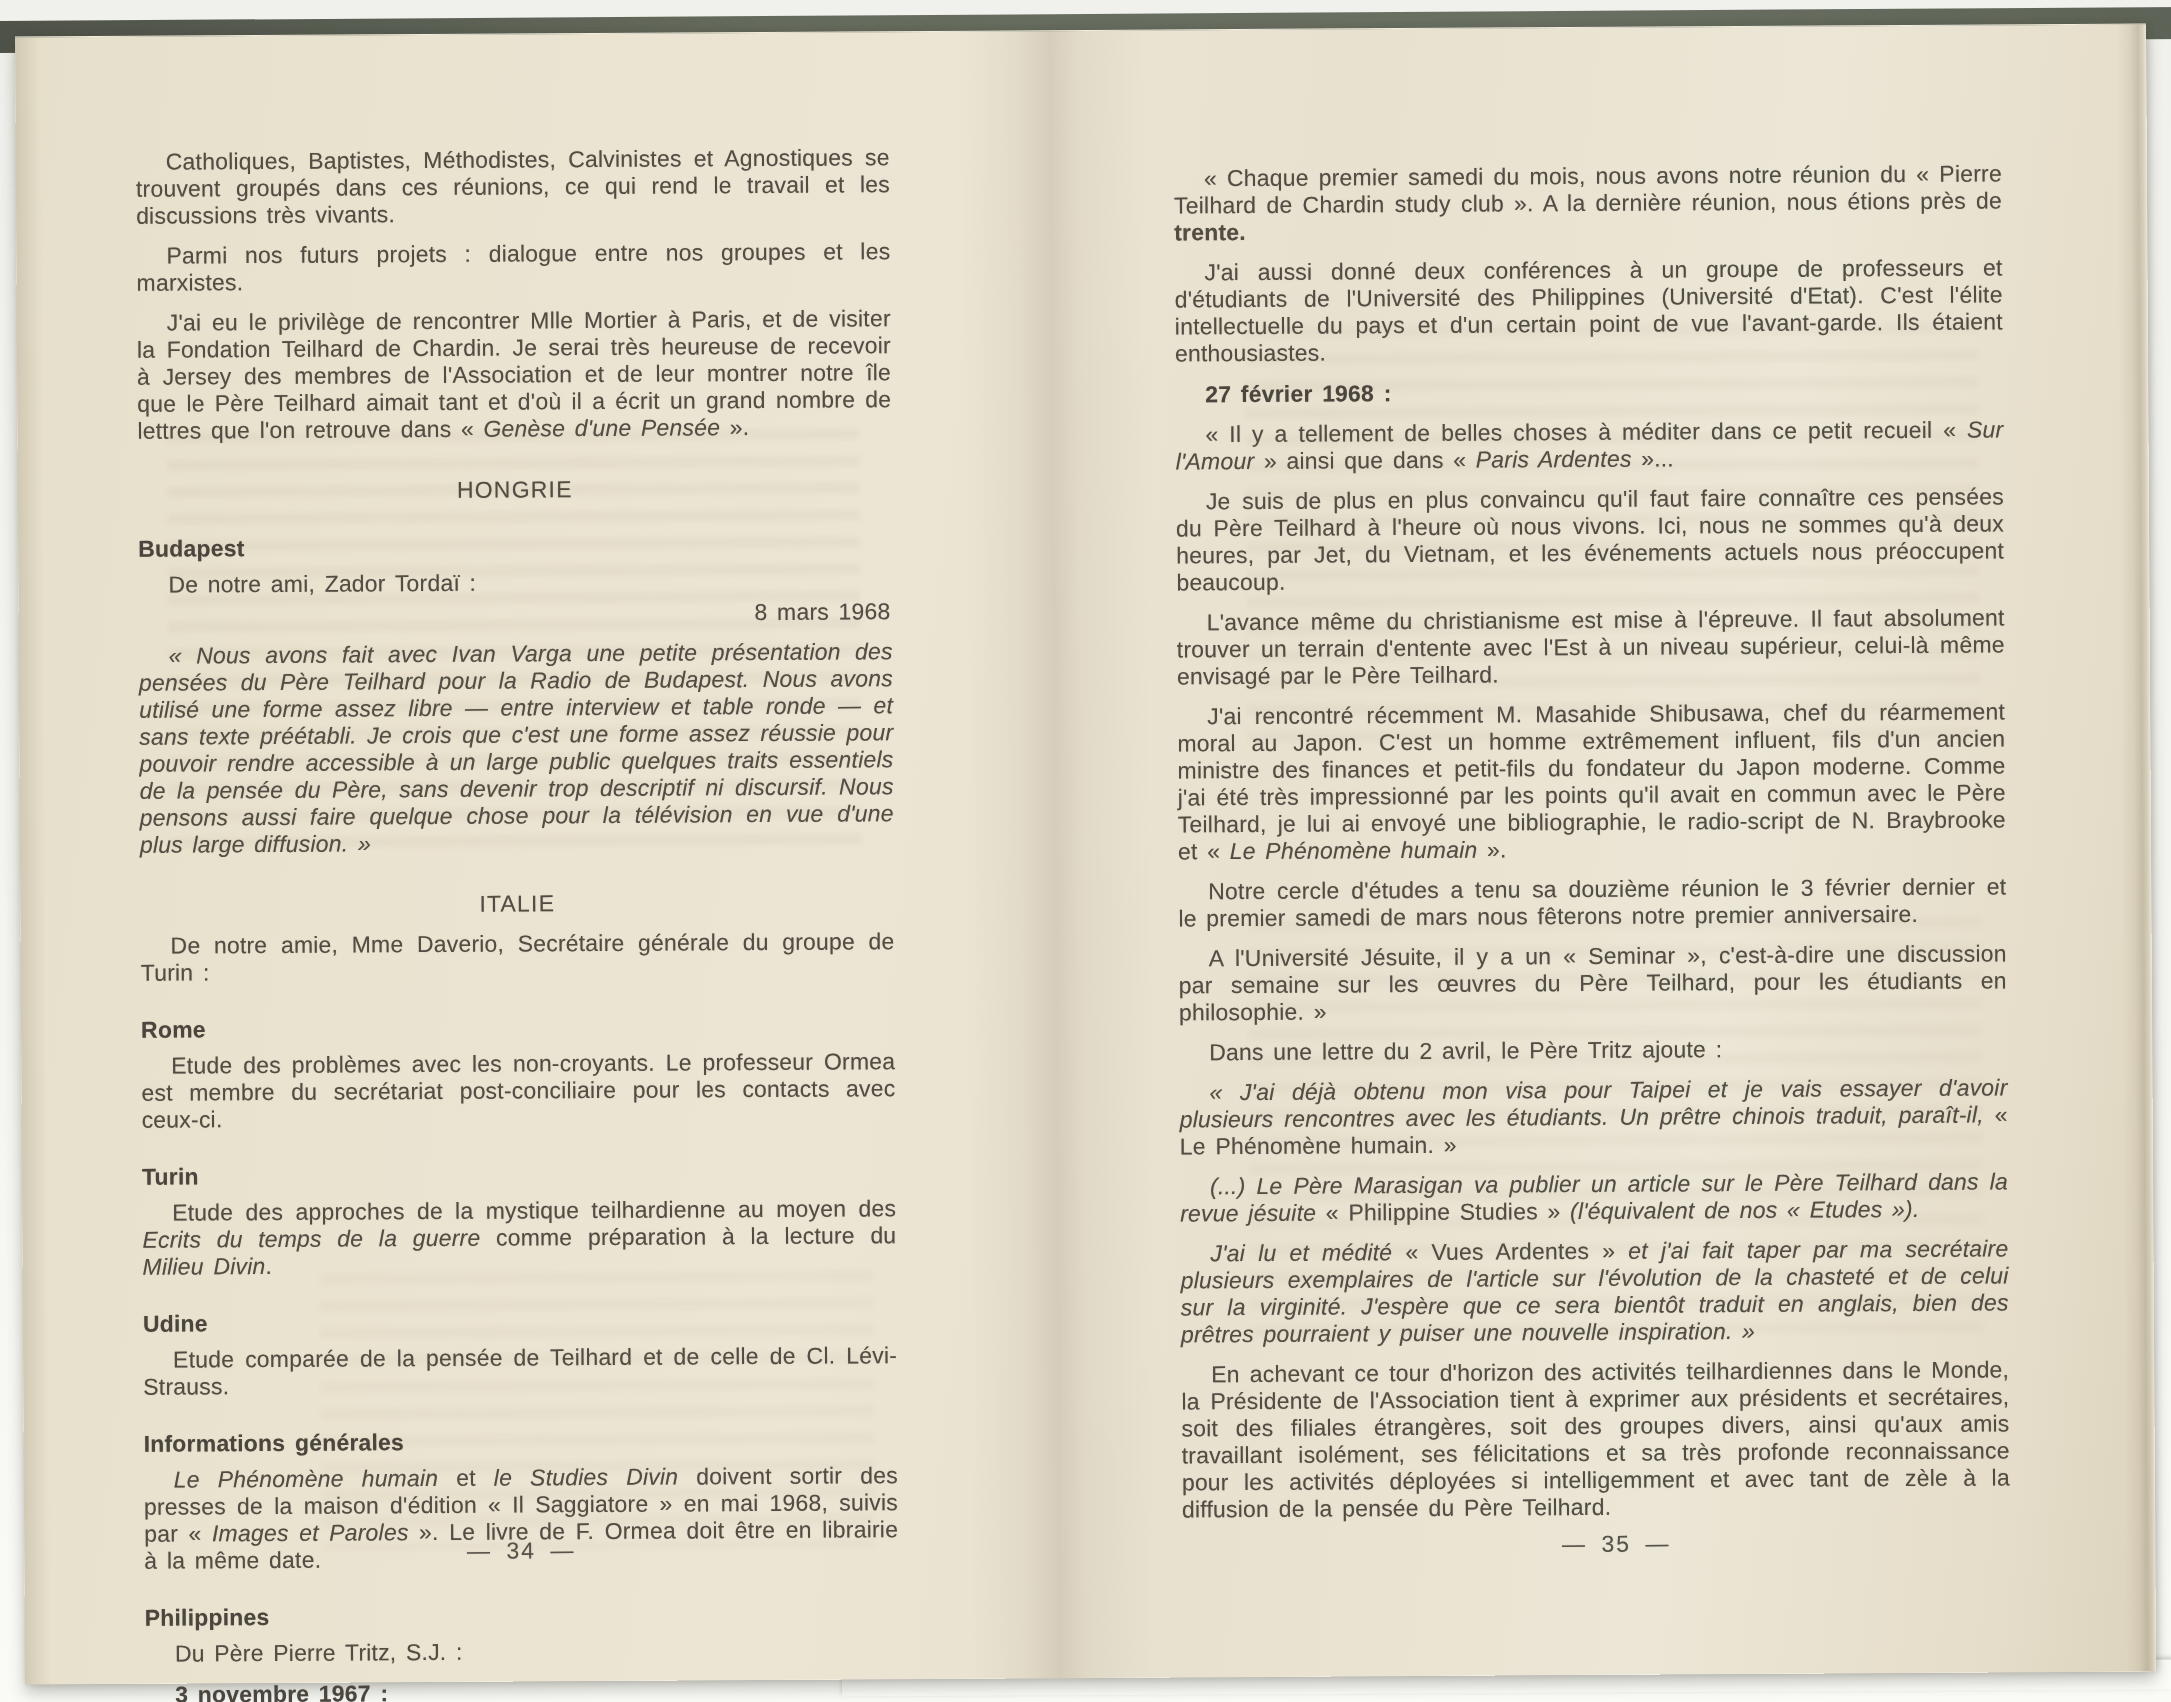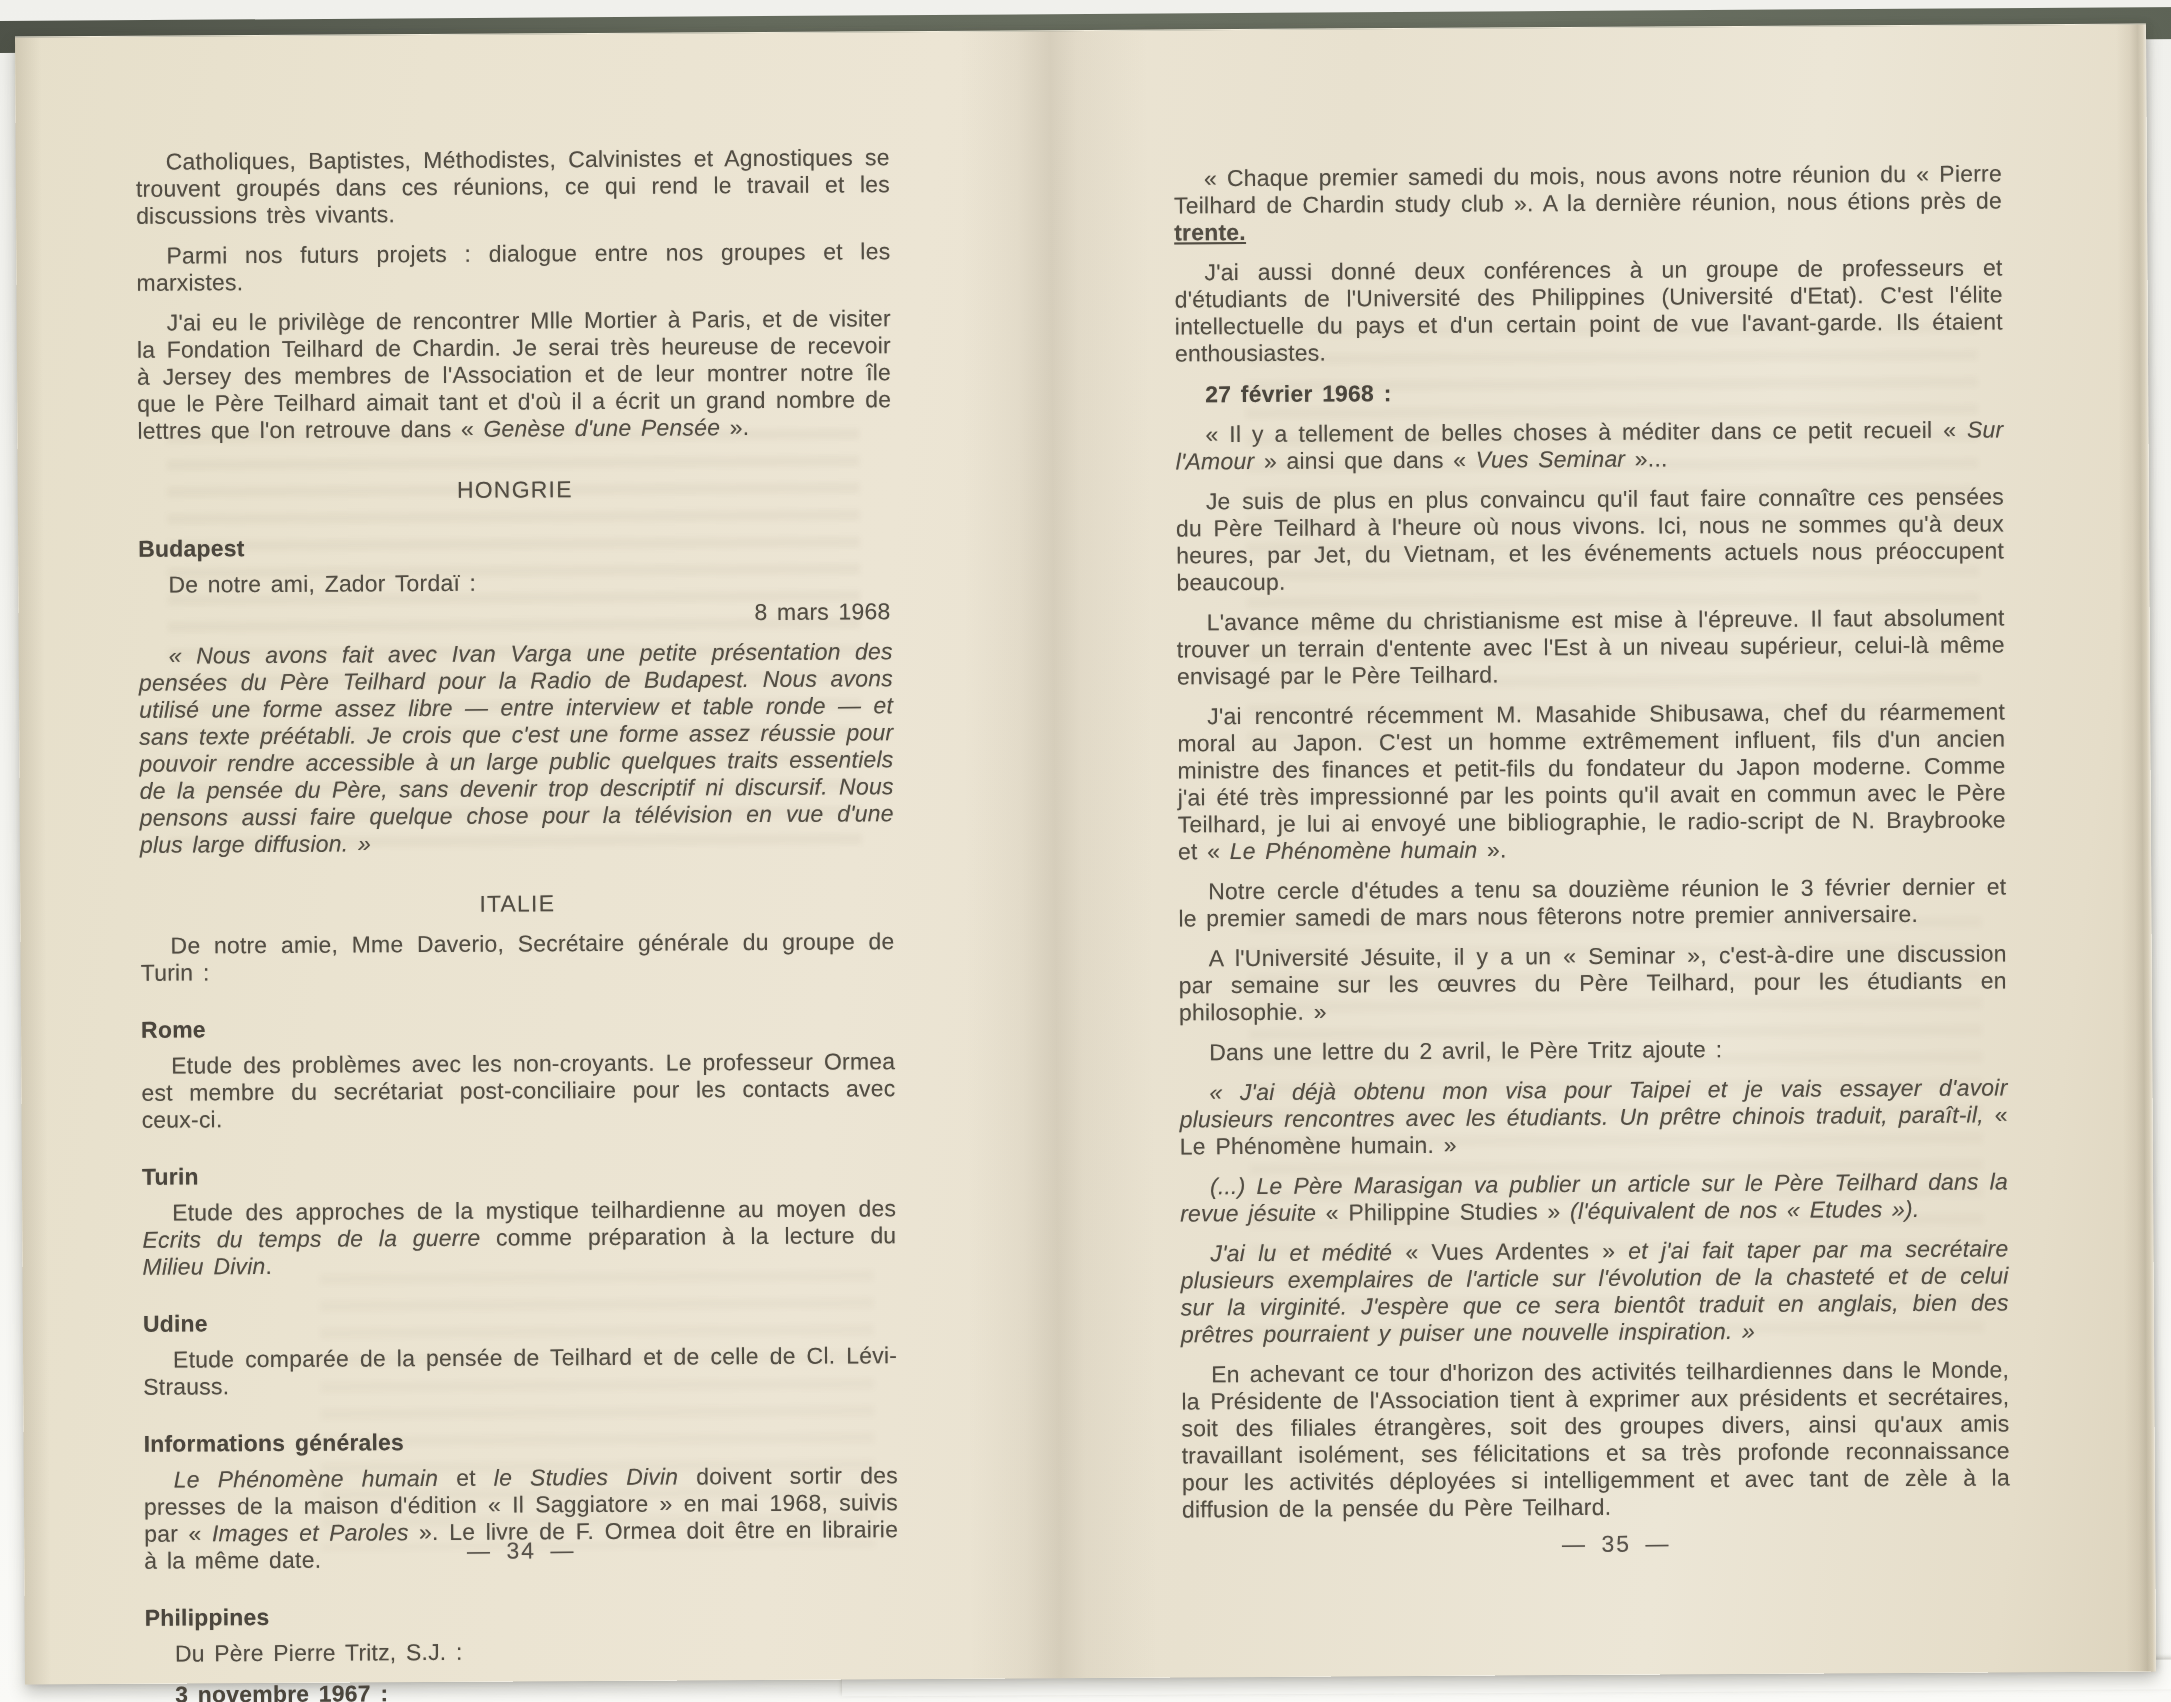--- a/index.html
+++ b/index.html
@@ -84,21 +84,21 @@
   .col-right{left:1158px;top:122px;width:828px;}
   .blk{margin:0;}
   .para,.para-italic{text-align:justify;text-indent:30px;margin-top:13px;}
   .para-italic{font-style:italic;}
   .heading-center{text-align:center;margin-top:34px;margin-bottom:8px;letter-spacing:1.2px;}
   .heading-bold{font-weight:bold;margin-top:30px;margin-bottom:4px;color:#4b463d;}
   .heading-bold + .para,.heading-bold + .para-italic{margin-top:9px;}
   .date-right{text-align:right;margin-top:4px;padding-right:2px;}
   .date-bold{font-weight:bold;text-indent:30px;margin-top:14px;color:#4b463d;}
   .run-i{font-style:italic;}
-  .run-b{font-weight:bold;text-decoration:underline;}
+  .run-b{font-weight:bold;}
   .run-r{font-style:normal;}
   .page-number{
     position:absolute;top:1503px;
     font-size:23px;color:#57524a;
     letter-spacing:2px;word-spacing:6px;
     text-shadow:0 0 1px rgba(87,82,74,.4);
     text-align:center;
   }
   .page-number.pn-left{left:120px;width:754px;}
   .page-number.pn-right{left:1178px;width:828px;}
@@ -140,21 +140,21 @@
       <div class="blk heading-bold">Informations générales</div>
       <div class="blk para"><span class="run-i">Le Phénomène humain</span><span> et </span><span class="run-i">le Studies Divin</span><span> doivent sortir des presses de la maison d'édition « Il Saggiatore » en mai 1968, suivis par « </span><span class="run-i">Images et Paroles</span><span> ». Le livre de F. Ormea doit être en librairie à la même date.</span></div>
       <div class="blk heading-bold">Philippines</div>
       <div class="blk para">Du Père Pierre Tritz, S.J. :</div>
       <div class="blk date-bold">3 novembre 1967 :</div>
     </div>
   <div class="col col-right">
       <div class="blk para"><span>« Chaque premier samedi du mois, nous avons notre réunion du « Pierre Teilhard de Chardin study club ». A la dernière réunion, nous étions près de </span><span class="run-b">trente.</span></div>
       <div class="blk para">J'ai aussi donné deux conférences à un groupe de professeurs et d'étudiants de l'Université des Philippines (Université d'Etat). C'est l'élite intellectuelle du pays et d'un certain point de vue l'avant-garde. Ils étaient enthousiastes.</div>
       <div class="blk date-bold">27 février 1968 :</div>
-      <div class="blk para"><span>« Il y a tellement de belles choses à méditer dans ce petit recueil « </span><span class="run-i">Sur l'Amour</span><span> » ainsi que dans « </span><span class="run-i">Vues Seminar</span><span> »...</span></div>
+      <div class="blk para"><span>« Il y a tellement de belles choses à méditer dans ce petit recueil « </span><span class="run-i">Sur l'Amour</span><span> » ainsi que dans « </span><span class="run-i">Paris Ardentes</span><span> »...</span></div>
       <div class="blk para">Je suis de plus en plus convaincu qu'il faut faire connaître ces pensées du Père Teilhard à l'heure où nous vivons. Ici, nous ne sommes qu'à deux heures, par Jet, du Vietnam, et les événements actuels nous préoccupent beaucoup.</div>
       <div class="blk para">L'avance même du christianisme est mise à l'épreuve. Il faut absolument trouver un terrain d'entente avec l'Est à un niveau supérieur, celui-là même envisagé par le Père Teilhard.</div>
       <div class="blk para"><span>J'ai rencontré récemment M. Masahide Shibusawa, chef du réarmement moral au Japon. C'est un homme extrêmement influent, fils d'un ancien ministre des finances et petit-fils du fondateur du Japon moderne. Comme j'ai été très impressionné par les points qu'il avait en commun avec le Père Teilhard, je lui ai envoyé une bibliographie, le radio-script de N. Braybrooke et « </span><span class="run-i">Le Phénomène humain</span><span> ».</span></div>
       <div class="blk para">Notre cercle d'études a tenu sa douzième réunion le 3 février dernier et le premier samedi de mars nous fêterons notre premier anniversaire.</div>
       <div class="blk para">A l'Université Jésuite, il y a un « Seminar », c'est-à-dire une discussion par semaine sur les œuvres du Père Teilhard, pour les étudiants en philosophie. »</div>
       <div class="blk para">Dans une lettre du 2 avril, le Père Tritz ajoute :</div>
       <div class="blk para-italic"><span>« J'ai déjà obtenu mon visa pour Taipei et je vais essayer d'avoir plusieurs rencontres avec les étudiants. Un prêtre chinois traduit, paraît-il, </span><span class="run-r">« Le Phénomène humain. »</span></div>
       <div class="blk para-italic"><span>(...) Le Père Marasigan va publier un article sur le Père Teilhard dans la revue jésuite </span><span class="run-r">« Philippine Studies »</span><span> (l'équivalent de nos « Etudes »).</span></div>
       <div class="blk para-italic"><span>J'ai lu et médité </span><span class="run-r">« Vues Ardentes »</span><span> et j'ai fait taper par ma secrétaire plusieurs exemplaires de l'article sur l'évolution de la chasteté et de celui sur la virginité. J'espère que ce sera bientôt traduit en anglais, bien des prêtres pourraient y puiser une nouvelle inspiration. »</span></div>
       <div class="blk para">En achevant ce tour d'horizon des activités teilhardiennes dans le Monde, la Présidente de l'Association tient à exprimer aux présidents et secrétaires, soit des filiales étrangères, soit des groupes divers, ainsi qu'aux amis travaillant isolément, ses félicitations et sa très profonde reconnaissance pour les activités déployées si intelligemment et avec tant de zèle à la diffusion de la pensée du Père Teilhard.</div>

